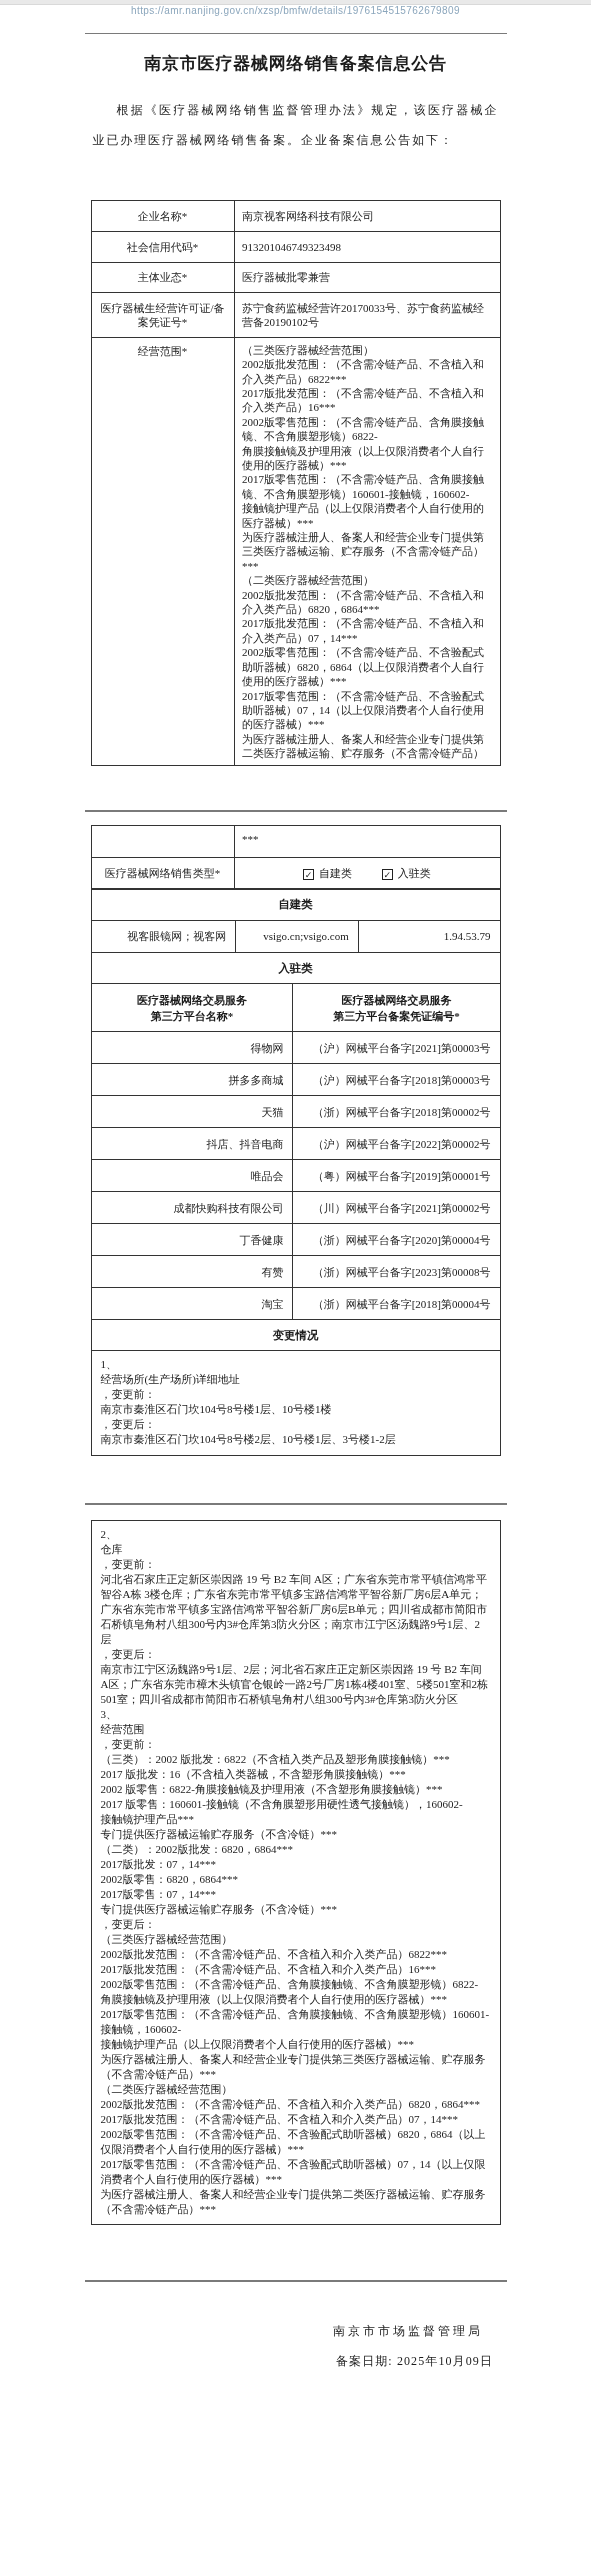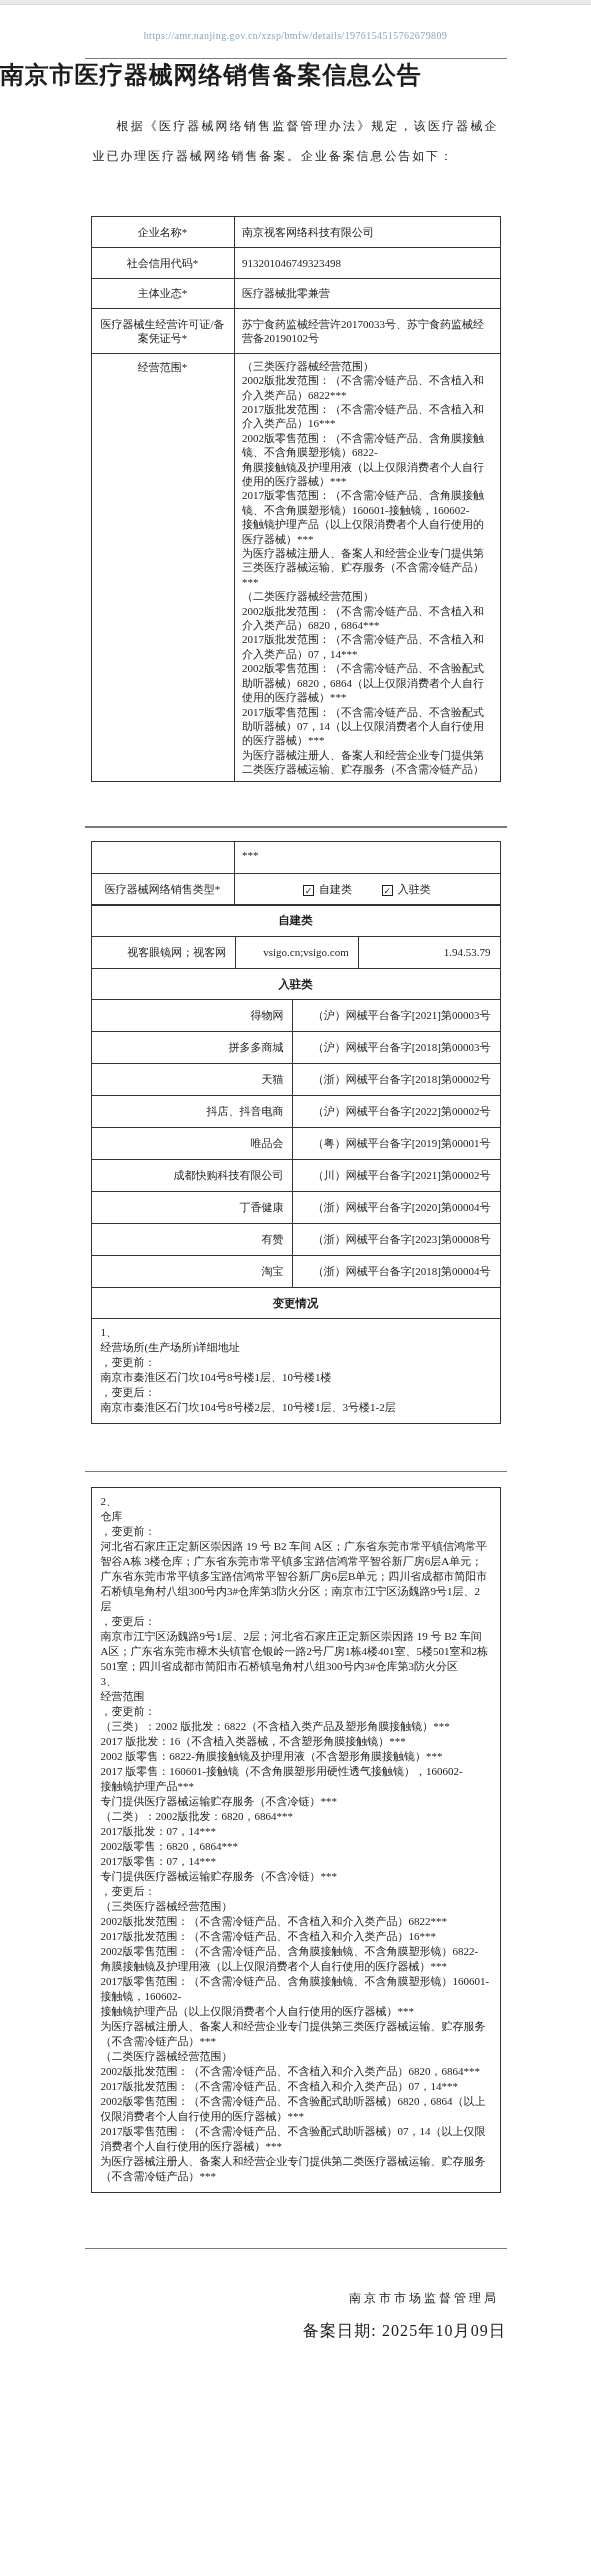--- a/index.html
+++ b/index.html
@@ -4,29 +4,29 @@
 <style>
   * { margin:0; padding:0; box-sizing:border-box; }
   html,body { background:#ffffff; }
   body {
     width:591px; height:2576px; overflow:hidden;
     font-family:"Liberation Serif","DejaVu Serif",serif;
     color:#1c1c1c;
   }
   .top-strip { height:5.3px; background:#e9e9e9; border-bottom:0.8px solid #d9d9d9; }
   .url-line {
-    margin-top:25px; text-align:center;
-    font-family:Liberation Serif, serif;
+    margin-top:0; text-align:center;
+    font-family:Liberation Sans, sans-serif;
     font-size:10px; color:#8ba6bc; letter-spacing:0.4px;
     text-decoration:none; display:block;
   }
   .page-rule { width:422px; height:1.5px; background:#7a7a7a; margin:16.7px auto 0; }
   .doc-title {
-    text-align:left;
-    font-size:24px; font-weight:bold; letter-spacing:0.8px;
+    margin-top:18px; text-align:center;
+    font-size:17px; font-weight:bold; letter-spacing:0.8px;
   }
   .intro {
     width:406px; margin:20px auto 0;
     font-size:12px; letter-spacing:1.9px; line-height:30px;
     text-indent:2em; text-align:justify;
   }
   table { border-collapse:collapse; width:410px; margin:0 auto; table-layout:fixed; }
   td, th { border:0.8px solid #333; font-size:11px; font-weight:normal; vertical-align:middle; }
   .company-table { margin-top:45px; }
   .lbl { width:143px; text-align:center; padding:7.6px 4.5px; line-height:14.4px; }
@@ -46,22 +46,22 @@
   .sec-hdr { text-align:center; font-weight:bold; padding:7.6px 4.5px; font-size:11.4px; }
   .col-hdr { text-align:center; font-weight:bold; padding:7.6px 4.5px; line-height:16px; white-space:pre-line; }
   .cell { text-align:right; padding:8.3px 9px; line-height:14.4px; word-break:break-all; }
   .changes-cell { white-space:pre-line; text-align:left; padding:6px 9px 7.6px; line-height:15px; }
   .changes2-table { margin-top:15px; }
   .changes2-cell { white-space:pre-line; text-align:left; padding:6px 9px 7.6px; line-height:15px; word-break:break-all; }
   .rule-2 { margin-top:44px; }
   .rule-3 { margin-top:47px; }
   .rule-4 { margin-top:55px; }
   .footer { width:425px; margin:41px auto 0; text-align:right; }
-  .footer-issuer { font-size:12px; letter-spacing:3px; margin-right:9px; }
-  .footer-date { font-size:16px; letter-spacing:1.1px; margin-top:13.6px; margin-right:2px; }
+  .footer-issuer { font-size:12px; letter-spacing:3px; margin-right:25px; }
+  .footer-date { font-size:12px; letter-spacing:1.1px; margin-top:13.6px; margin-right:15px; }
 </style>
 </head>
 <body>
 
 <div class="top-strip"></div>
 
 <a class="url-line">https://amr.nanjing.gov.cn/xzsp/bmfw/details/1976154515762679809</a>
 
 <div class="page-rule"></div>
 
@@ -145,20 +145,26 @@
   </table>
 
 <table class="stacked">
   <colgroup>
       <col style="width:199px">
       <col style="width:204px">
     </colgroup>
   <tbody>
       <tr>
     <td class="sec-hdr" colspan="2">入驻类</td>
+  </tr>
+  <tr>
+    <th class="col-hdr">医疗器械网络交易服务
+第三方平台名称*</th>
+    <th class="col-hdr">医疗器械网络交易服务
+第三方平台备案凭证编号*</th>
   </tr>
   <tr>
     <td class="cell">得物网</td>
     <td class="cell">（沪）网械平台备字[2021]第00003号</td>
   </tr>
   <tr>
     <td class="cell">拼多多商城</td>
     <td class="cell">（沪）网械平台备字[2018]第00003号</td>
   </tr>
   <tr>

